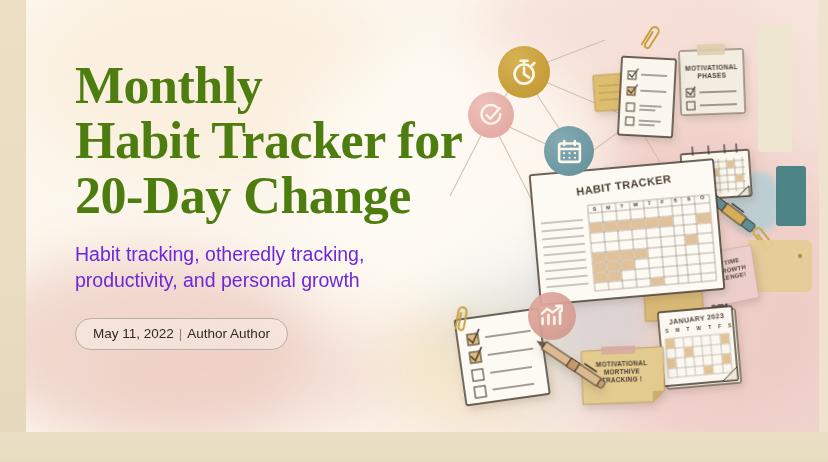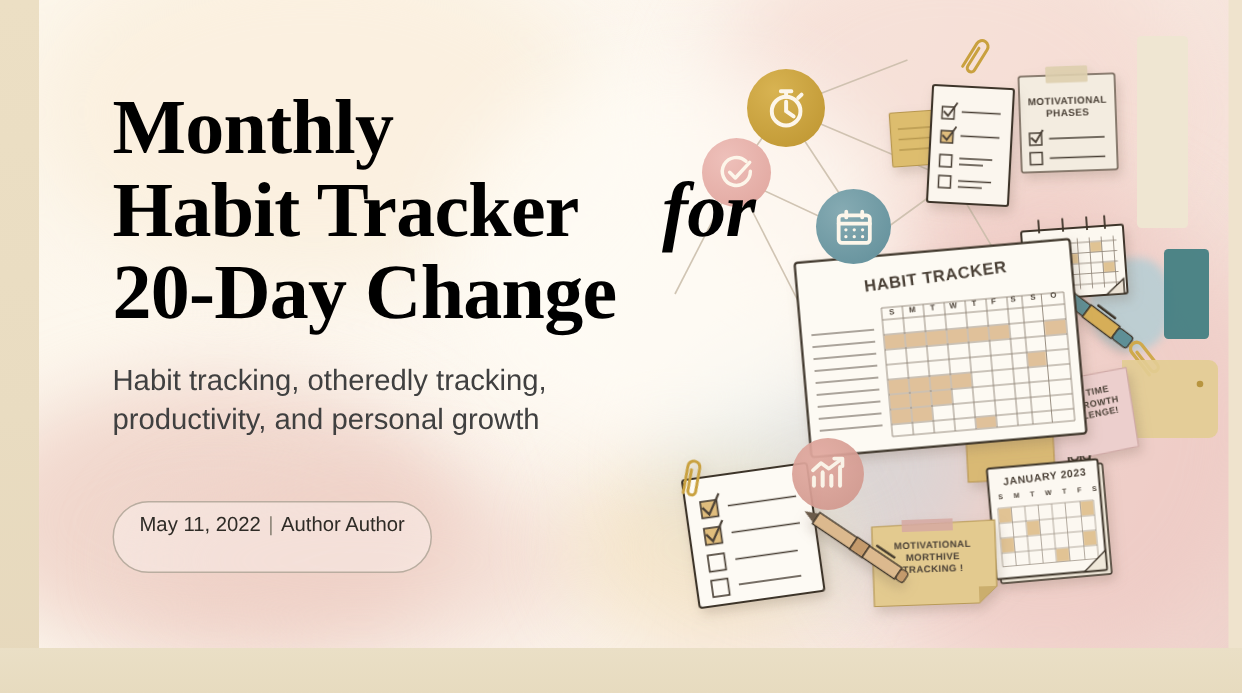--- a/index.html
+++ b/index.html
@@ -29,33 +29,33 @@
   .wash-gold-c{left:380px;top:300px;width:180px;height:130px;background:rgba(238,213,162,.4);}
   .wash-white-m{left:300px;top:40px;width:300px;height:260px;background:rgba(255,252,246,.75);}
 
   .edge-teal{position:absolute;right:22px;top:166px;width:30px;height:60px;background:#3f7d80;border-radius:3px;opacity:.92;}
   .edge-cream{position:absolute;right:36px;top:24px;width:34px;height:128px;background:#efe6d2;border-radius:3px;}
   .edge-blue-blob{position:absolute;right:48px;top:172px;width:54px;height:62px;background:rgba(176,205,212,.8);border-radius:50% 40% 45% 55%;filter:blur(3px);}
 
   
   .text-col{position:absolute;left:75px;top:58px;width:470px;}
   .headline{
-    font-family:"Liberation Serif",serif;font-weight:700;color:#000000;
+    font-family:"Liberation Serif",serif;font-weight:700;color:#4d7c0f;
     font-size:52px;line-height:1.06;letter-spacing:-.5px;margin:0;
   }
-  .headline .ital{font-style:italic;font-weight:700;margin-left:44px;}
+  .headline .ital{font-weight:700;}
   .hl-1{display:block;}
   .hl-2{display:block;}
   .hl-3{display:block;}
   .subtitle{
-    margin:18px 0 16px 0;font-size:19.5px;line-height:1.34;color:#404040;
+    margin:18px 0 0 0;font-size:19.5px;line-height:1.34;color:#6d28d9;
     font-family:"Liberation Sans",sans-serif;max-width:350px;
   }
   .meta-pill{
-    display:inline-block;margin-top:24px;padding:7px 17px 24px 17px;
+    display:inline-block;margin-top:24px;padding:7px 17px 8px 17px;
     border:1px solid #b9ada0;border-radius:999px;font-size:13.5px;color:#2e2b26;
     background:rgba(255,253,248,.35);white-space:nowrap;
   }
   .meta-sep{color:#8e8579;margin:0 5px;}
 
   
   .collage{position:absolute;left:430px;top:0;width:398px;height:432px;}
 
   .obj{position:absolute;}
   .shadow{filter:drop-shadow(2px 4px 4px rgba(120,100,85,.25));}

